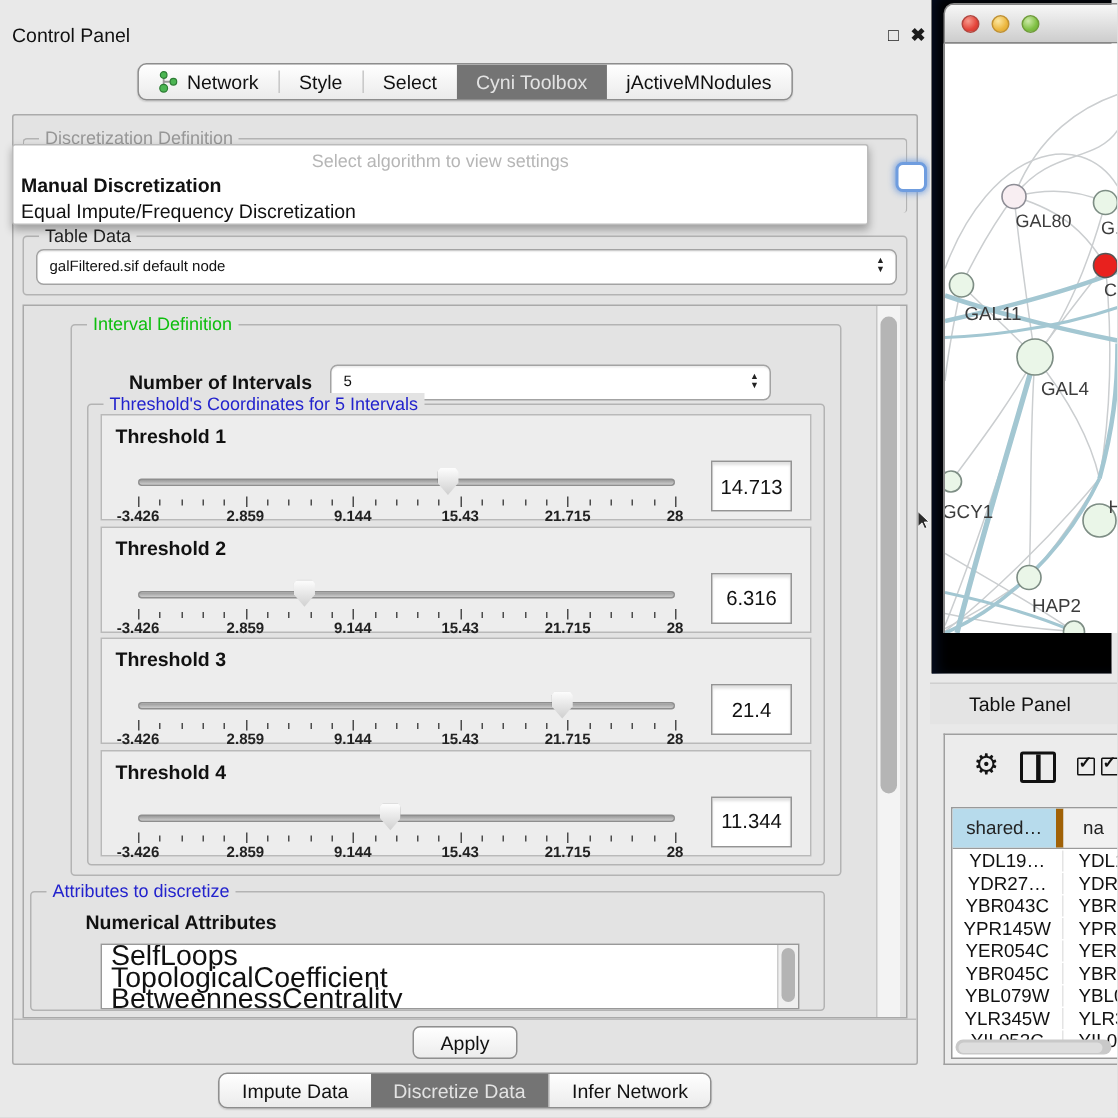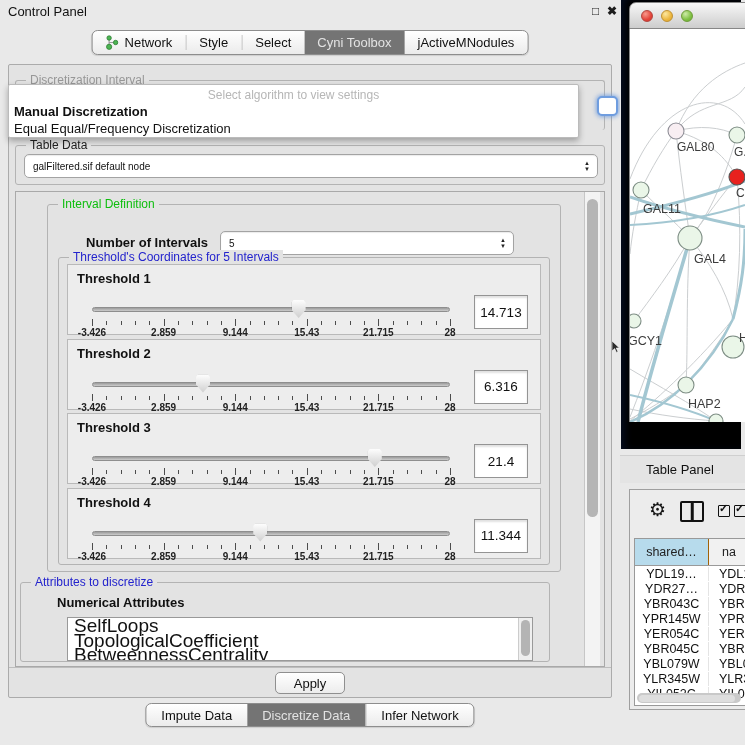--- a/index.html
+++ b/index.html
@@ -1,20 +1,20 @@
 <!DOCTYPE html>
 <html><head>
 <meta charset="utf-8">
 <style>
   *{box-sizing:border-box;margin:0;padding:0}
   body{margin:0;background:#d0d0d0}
   .root{position:relative;width:745px;height:745px;background:#e9e9e9;font-family:"Liberation Sans",sans-serif;overflow:hidden}
 
   
-  .cp{position:absolute;left:0;top:0;width:620px;height:621px}
+  .cp{position:absolute;left:0;top:12px;width:620px;height:621px}
   .cp-titlebar{position:absolute;left:0;top:0;width:100%;height:22px;background:#e9e9e9}
   .cp-title{position:absolute;left:8px;top:4px;font-size:13px;color:#111}
   .tb-icon{position:absolute;top:4px;font-size:12px;font-weight:bold;color:#1c1c1c;cursor:default}
   .tb-icon.float{left:592px}
   .tb-icon.close{left:607px}
 
   .tabbar{position:absolute;top:30px;left:50%;transform:translateX(-50%);display:flex;align-items:stretch;height:25px;background:linear-gradient(#ffffff,#ebebeb);border:1px solid #8d8d8d;border-radius:6px;overflow:hidden;box-shadow:0 1px 1px rgba(0,0,0,.12)}
   .tab{display:flex;align-items:center;gap:6px;padding:0 13px;font-size:13px;color:#111;white-space:nowrap}
   .tab.selected{background:#747474;color:#e3e3e3}
   .tsep{width:1px;background:#c6c6c6;margin:4px 0}
@@ -99,21 +99,21 @@
   .colicon{position:absolute;left:50px;top:11px;width:24px;height:21px;border:2.5px solid #111;border-radius:2px}
   .colicon i{position:absolute;left:50%;top:0;bottom:0;width:2.5px;background:#111;transform:translateX(-50%)}
   .cbx{position:absolute;top:15px;width:12px;height:12px;border:1.5px solid #111;border-radius:1px}
   .cbx b{position:absolute;left:0;top:-4px;font-size:11px;color:#111;font-weight:bold}
   .cbx.c1{left:88px}
   .cbx.c2{left:104px}
 
   .tp-table{position:absolute;left:4px;top:48px;width:112px;height:168px;background:#fff;border:1px solid #999;border-right:none;overflow:hidden}
   .tp-head{display:flex;height:27px;border-bottom:1px solid #9a9a9a}
   .th{display:flex;align-items:center;font-size:12.5px;color:#222;overflow:hidden;white-space:nowrap}
-  .th.c1{width:74px;background:#b7dbec;border-right:1px solid #a16207;justify-content:center}
+  .th.c1{width:74px;background:#b7dbec;border-right:5px solid #a16207;justify-content:center}
   .th.c2{flex:1;background:#f1f1f1;padding-left:13px}
   .tp-row{display:flex;height:15px;align-items:center}
   .td1{width:74px;text-align:center;font-size:12.5px;color:#111;border-right:1px solid #e4e4e4;white-space:nowrap;overflow:hidden}
   .td2{flex:1;padding-left:10px;font-size:12.5px;color:#111;text-align:left;white-space:nowrap;overflow:hidden}
   .h-scrollbar{position:absolute;left:2px;width:104px;bottom:2px;height:10px;background:#c9c9c9;border-radius:5px}
   .h-thumb{position:absolute;left:2px;top:1.5px;width:96px;height:7px;background:#dedede;border-radius:4px}
 
   .cursor{position:absolute;left:612px;top:341px;z-index:60}
 </style>
 </head>
@@ -149,21 +149,21 @@
       <div class="tab selected">
           <span>Cyni Toolbox</span>
         </div>
       <div class="tab">
           <span>jActiveMNodules</span>
         </div>
     </div>
 
     <div class="content">
       <div class="group disc-group">
-        <span class="group-title gray">Discretization Interval</span>
+        <span class="group-title gray">Discretization Definition</span>
       </div>
       <div class="combo-fragment"></div>
 
       <div class="group td-group">
         <span class="group-title dark">Table Data</span>
         <div class="combo td-combo">
           <span class="combo-text">galFiltered.sif default node</span>
           <span class="stepper">
               <i>▲</i>
               <i>▼</i>
@@ -370,21 +370,21 @@
       </div>
 
       <div class="apply-strip">
         <button class="apply-btn">Apply</button>
       </div>
     </div>
 
     <div class="popup">
       <div class="popup-placeholder">Select algorithm to view settings</div>
       <div class="popup-item bold">Manual Discretization</div>
-      <div class="popup-item second">Equal Equal/Frequency Discretization</div>
+      <div class="popup-item second">Equal Impute/Frequency Discretization</div>
     </div>
 
     <div class="bottom-tabs">
       <div class="btab">
           <span>Impute Data</span>
         </div>
       <div class="btab selected">
           <span>Discretize Data</span>
         </div>
       <div class="btab">

